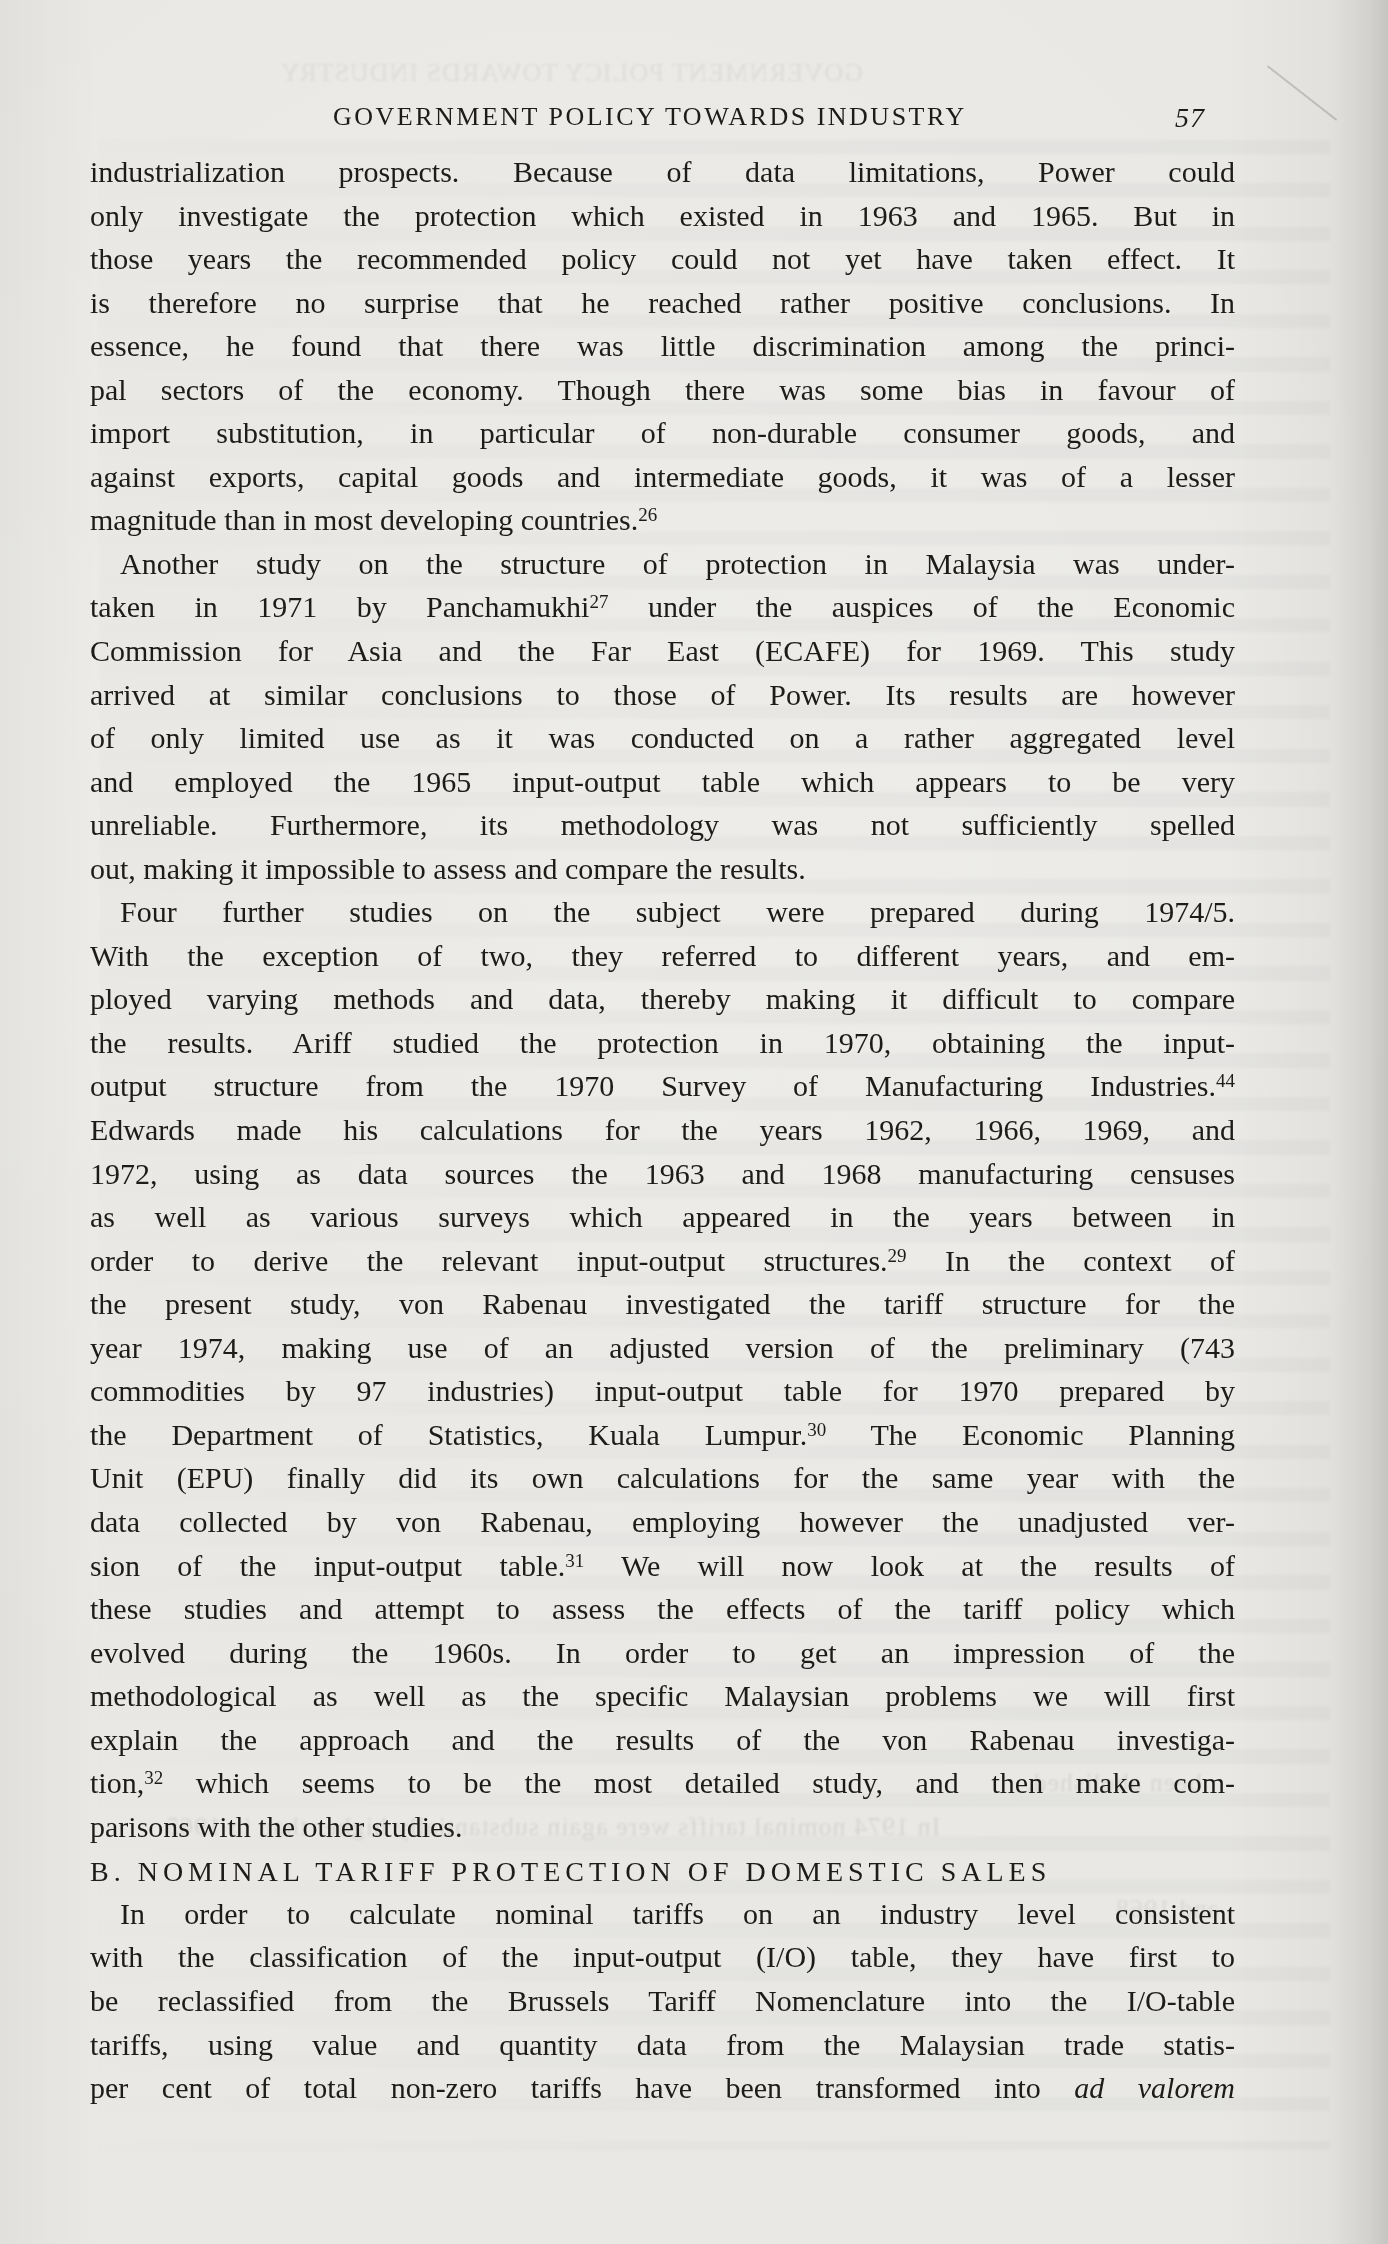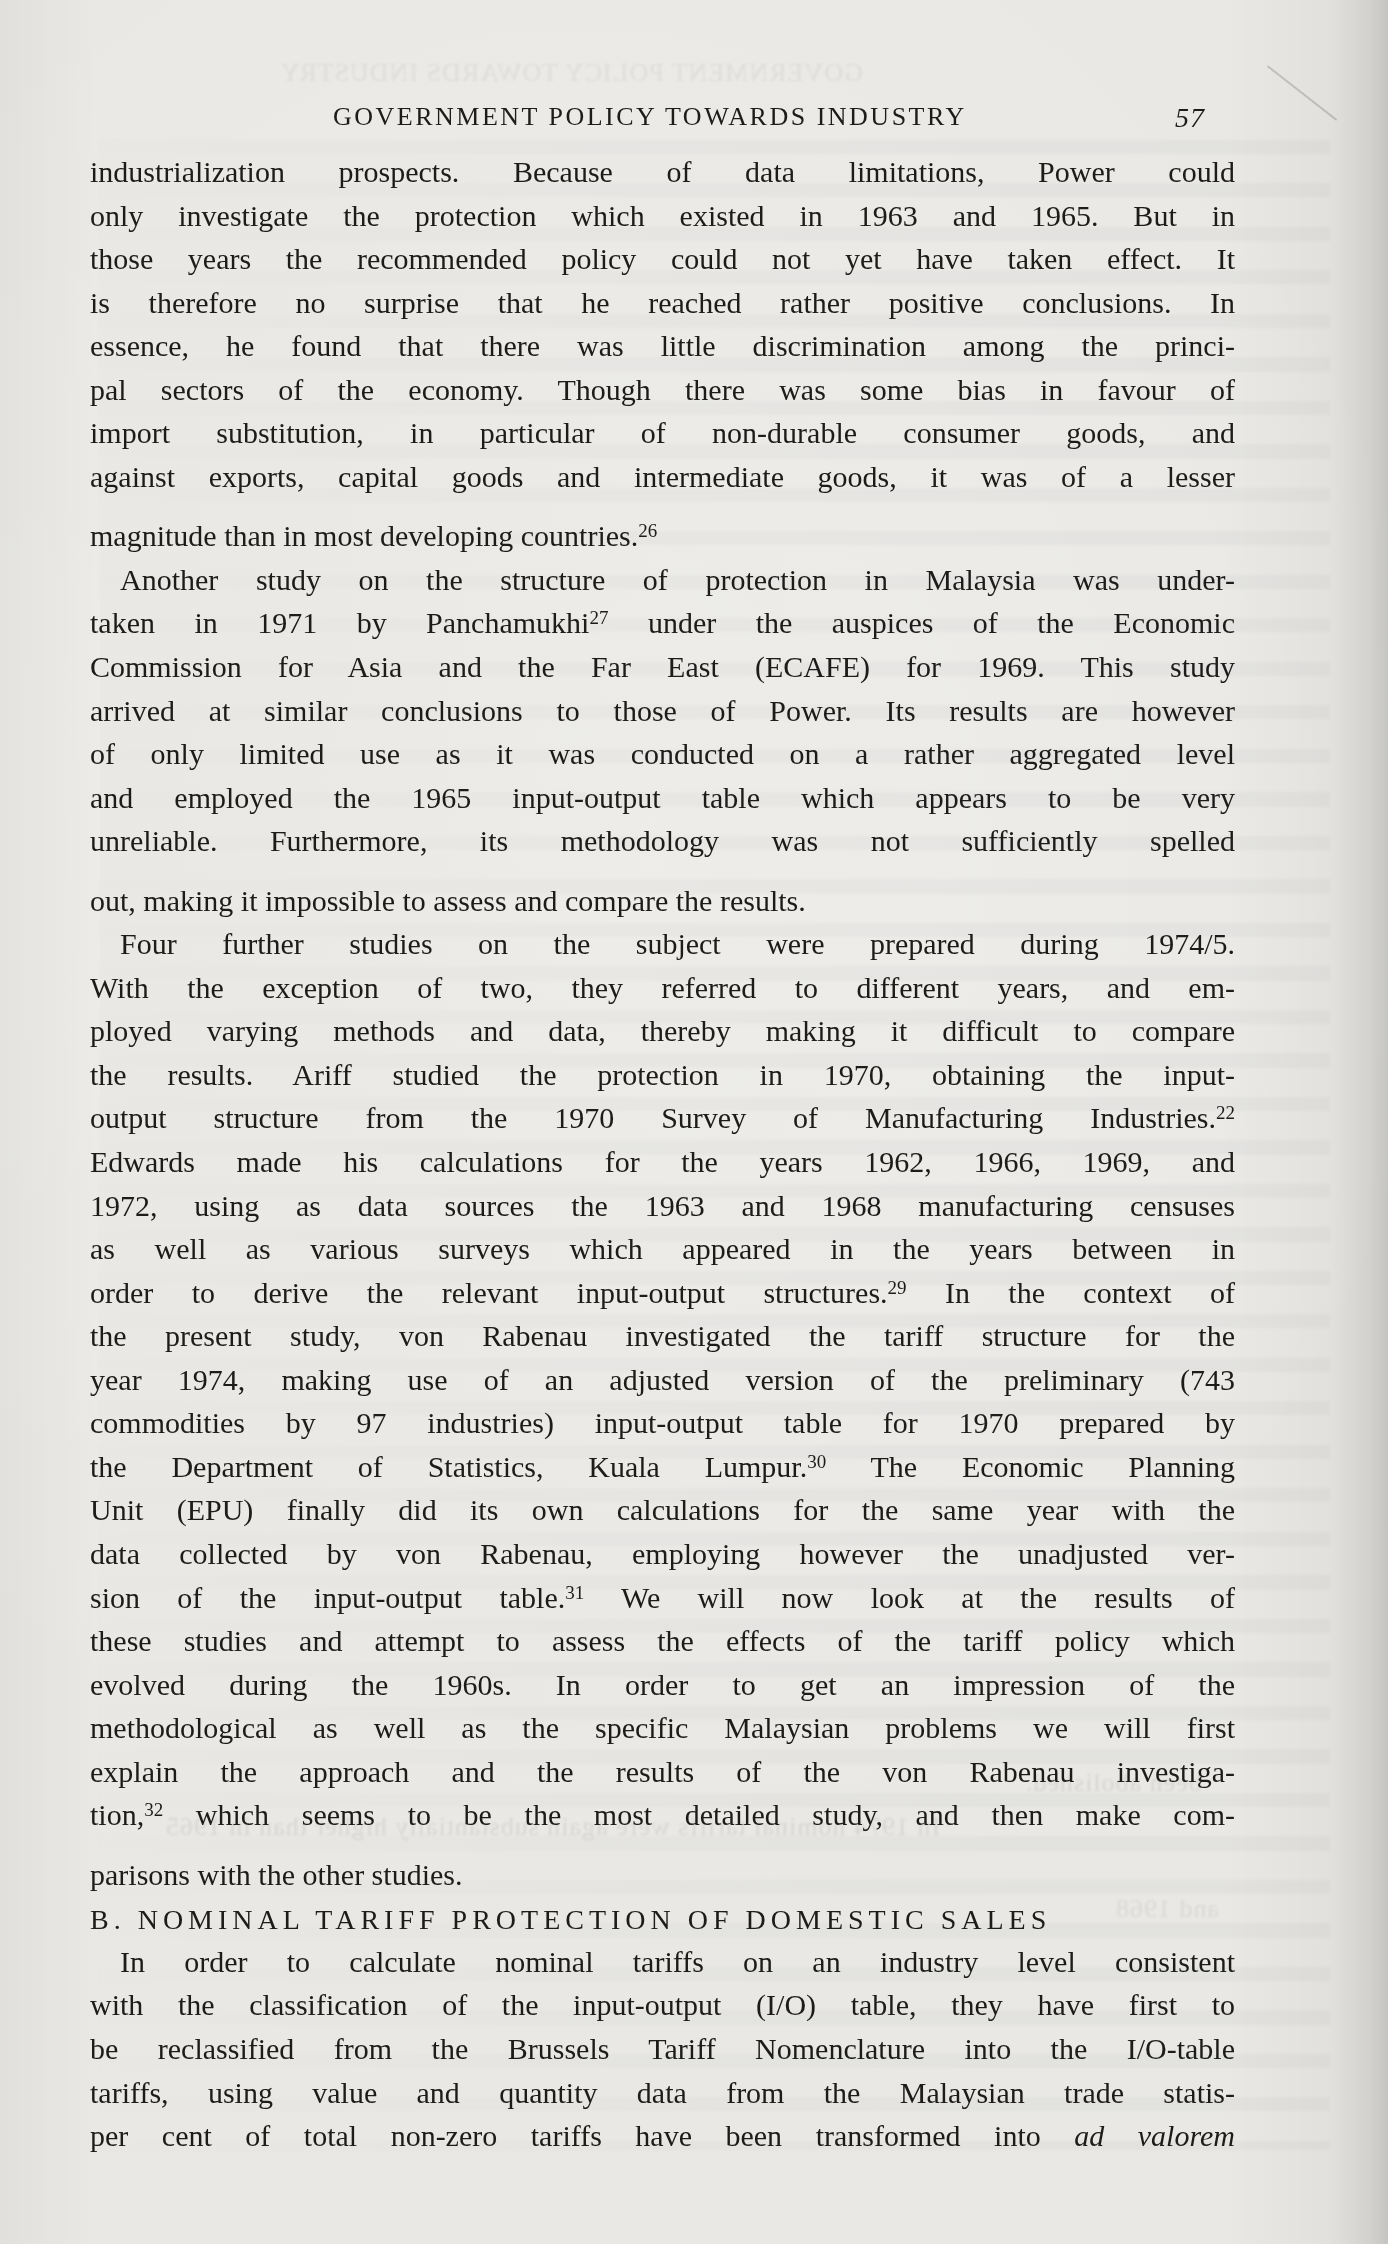--- a/index.html
+++ b/index.html
@@ -32,21 +32,21 @@
     position:absolute;left:50%;top:0;transform:translateX(-52%);
     font-size:26px;letter-spacing:2.5px;white-space:nowrap;
   }
   .page-number{position:absolute;right:30px;top:0;font-size:28px;letter-spacing:1px;font-style:italic;}
   .page-body{position:absolute;left:90px;top:150px;width:1145px;z-index:3;}
   .line{
     height:43.55px;line-height:43.55px;font-size:30px;
     text-align:justify;text-align-last:justify;white-space:normal;
   }
   .line.pfirst{padding-left:30px;}
-  .line.plast{text-align-last:left;margin-top:16px;}
+  .line.plast{text-align-last:left;}
   .line sup{font-size:19px;line-height:0;vertical-align:9px;letter-spacing:0;}
   .line em{font-style:italic;}
   .section-heading{
     height:43.55px;line-height:47px;font-size:28px;letter-spacing:5px;white-space:nowrap;
   }
   .edge-shadow{
     position:absolute;right:0;top:0;width:58px;height:100%;z-index:4;pointer-events:none;
     background:linear-gradient(to right, rgba(0,0,0,0), rgba(0,0,0,0.06) 70%, rgba(0,0,0,0.11));
   }
   .scratch{
@@ -93,21 +93,21 @@
         <div class="line">of only limited use as it was conducted on a rather aggregated level</div>
         <div class="line">and employed the 1965 input-output table which appears to be very</div>
         <div class="line">unreliable. Furthermore, its methodology was not sufficiently spelled</div>
         <div class="line plast">out, making it impossible to assess and compare the results.</div>
       </div>
       <div>
         <div class="line pfirst">Four further studies on the subject were prepared during 1974/5.</div>
         <div class="line">With the exception of two, they referred to different years, and em-</div>
         <div class="line">ployed varying methods and data, thereby making it difficult to compare</div>
         <div class="line">the results. Ariff studied the protection in 1970, obtaining the input-</div>
-        <div class="line">output structure from the 1970 Survey of Manufacturing Industries.<sup>22</sup></div>
+        <div class="line">output structure from the 1970 Survey of Manufacturing Industries.<sup>44</sup></div>
         <div class="line">Edwards made his calculations for the years 1962, 1966, 1969, and</div>
         <div class="line">1972, using as data sources the 1963 and 1968 manufacturing censuses</div>
         <div class="line">as well as various surveys which appeared in the years between in</div>
         <div class="line">order to derive the relevant input-output structures.<sup>29</sup> In the context of</div>
         <div class="line">the present study, von Rabenau investigated the tariff structure for the</div>
         <div class="line">year 1974, making use of an adjusted version of the preliminary (743</div>
         <div class="line">commodities by 97 industries) input-output table for 1970 prepared by</div>
         <div class="line">the Department of Statistics, Kuala Lumpur.<sup>30</sup> The Economic Planning</div>
         <div class="line">Unit (EPU) finally did its own calculations for the same year with the</div>
         <div class="line">data collected by von Rabenau, employing however the unadjusted ver-</div>

